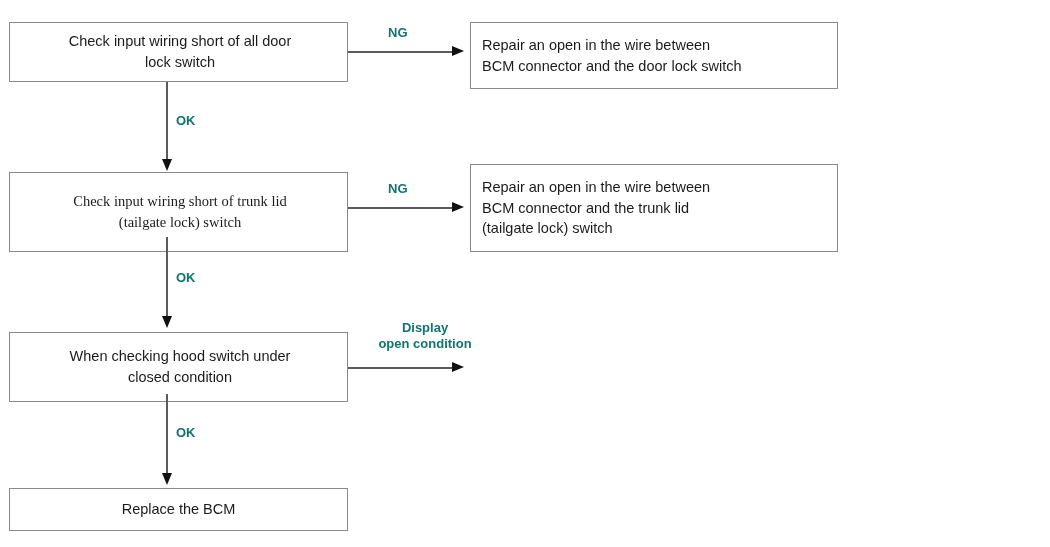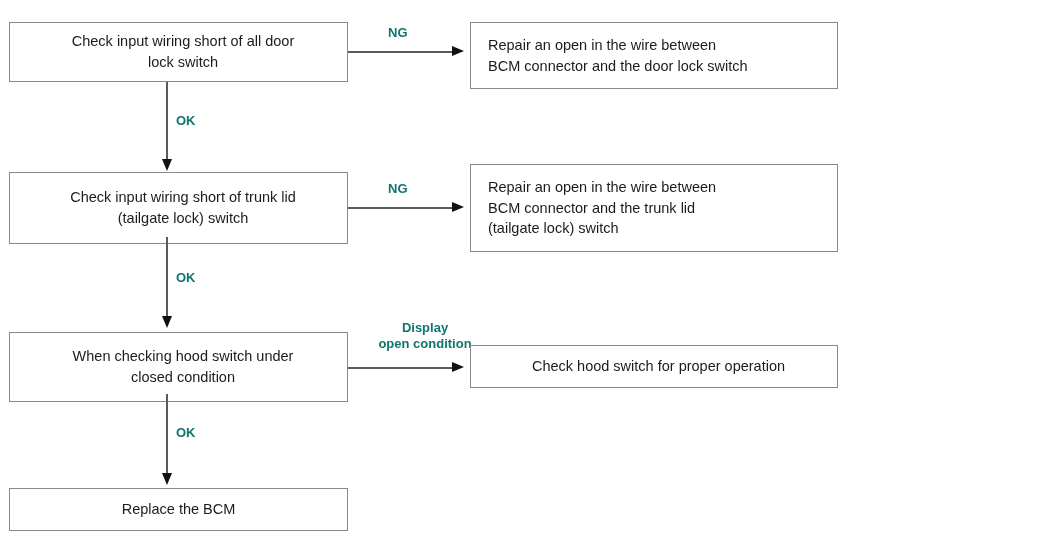--- a/index.html
+++ b/index.html
@@ -29,21 +29,21 @@
     justify-content: center;
     text-align: center;
     font-size: 14.5px;
     line-height: 1.42;
     color: #1b1b1b;
     padding: 2px 8px;
   }
   .box.left-align {
     justify-content: flex-start;
     text-align: left;
-    padding-left: 17px;
+    padding-left: 11px;
   }
   .box-text {
     white-space: pre-line;
   }
   .edge-label {
     position: absolute;
     font-size: 13px;
     font-weight: bold;
     color: #0f766e;
     line-height: 1.25;
@@ -90,21 +90,21 @@
 
   <div class="box left-align" style="left:470px; top:22px; width:368px; height:67px;">
     <span class="box-text">Repair an open in the wire between
 BCM connector and the door lock switch</span>
   </div>
 
   <div class="conn v" style="left:166px; top:82px; height:78px;"></div>
   <div class="arrow-down" style="left:161.5px; top:159px;"></div>
   <div class="edge-label nowrap" style="left:176px; top:113px;">OK</div>
 
-  <div class="box left-align" style="left:9px; top:172px; width:339px; height:72px;">
+  <div class="box left-align" style="left:9px; top:172px; width:339px; height:80px;font-family:Liberation Serif, serif;">
     <span class="box-text" style="width:100%; text-align:center;">Check input wiring short of trunk lid
 (tailgate lock) switch</span>
   </div>
 
   <div class="conn h" style="left:348px; top:207px; width:106px;"></div>
   <div class="arrow-right" style="left:452px; top:202px;"></div>
   <div class="edge-label nowrap" style="left:388px; top:181px;">NG</div>
 
   <div class="box left-align" style="left:470px; top:164px; width:368px; height:88px;">
     <span class="box-text">Repair an open in the wire between
@@ -119,23 +119,20 @@
   <div class="box left-align" style="left:9px; top:332px; width:339px; height:70px;">
     <span class="box-text" style="width:100%; text-align:center;">When checking hood switch under
 closed condition</span>
   </div>
 
   <div class="conn h" style="left:348px; top:367px; width:106px;"></div>
   <div class="arrow-right" style="left:452px; top:362px;"></div>
   <div class="edge-label" style="left:352px; top:320px; width:146px;">Display
 open condition</div>
 
-  <div class="box left-align" style="left:470px; top:345px; width:368px; height:43px;">
-    <span class="box-text" style="width:100%; text-align:center;">Check hood switch for proper operation</span>
-  </div>
 
   <div class="conn v" style="left:166px; top:394px; height:80px;"></div>
   <div class="arrow-down" style="left:161.5px; top:473px;"></div>
   <div class="edge-label nowrap" style="left:176px; top:425px;">OK</div>
 
   <div class="box" style="left:9px; top:488px; width:339px; height:43px;">
     <span class="box-text">Replace the BCM</span>
   </div>
 
 </div>

